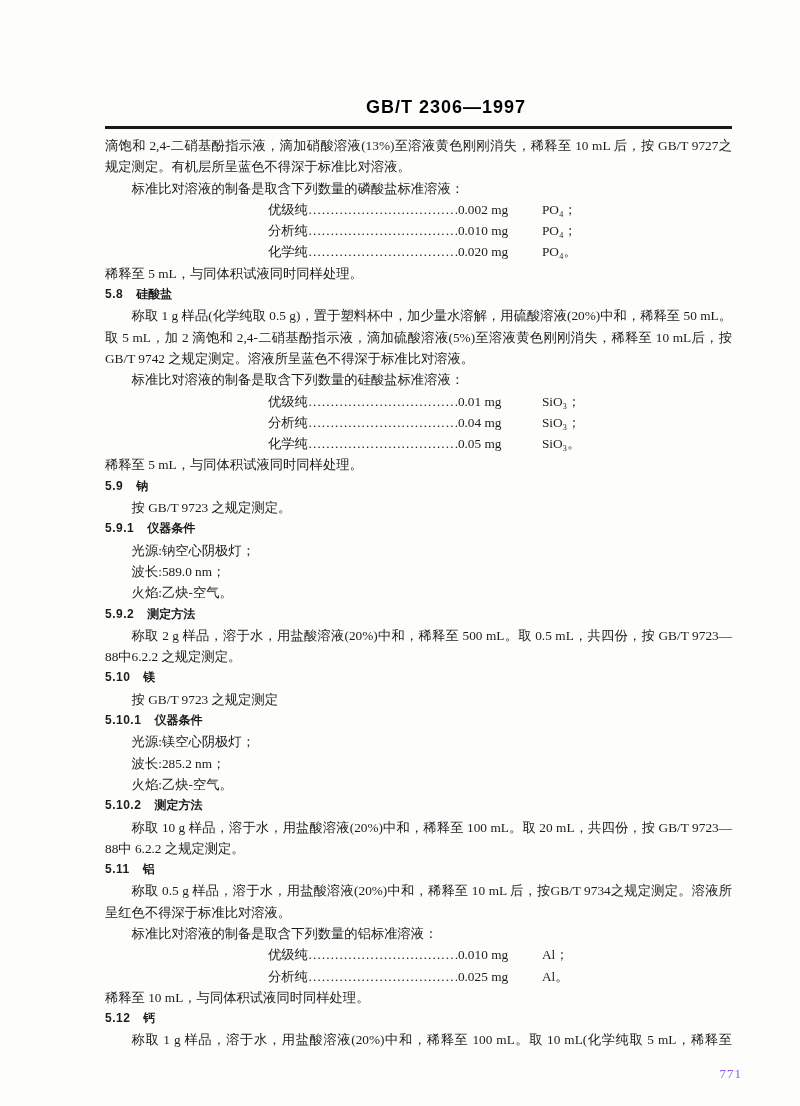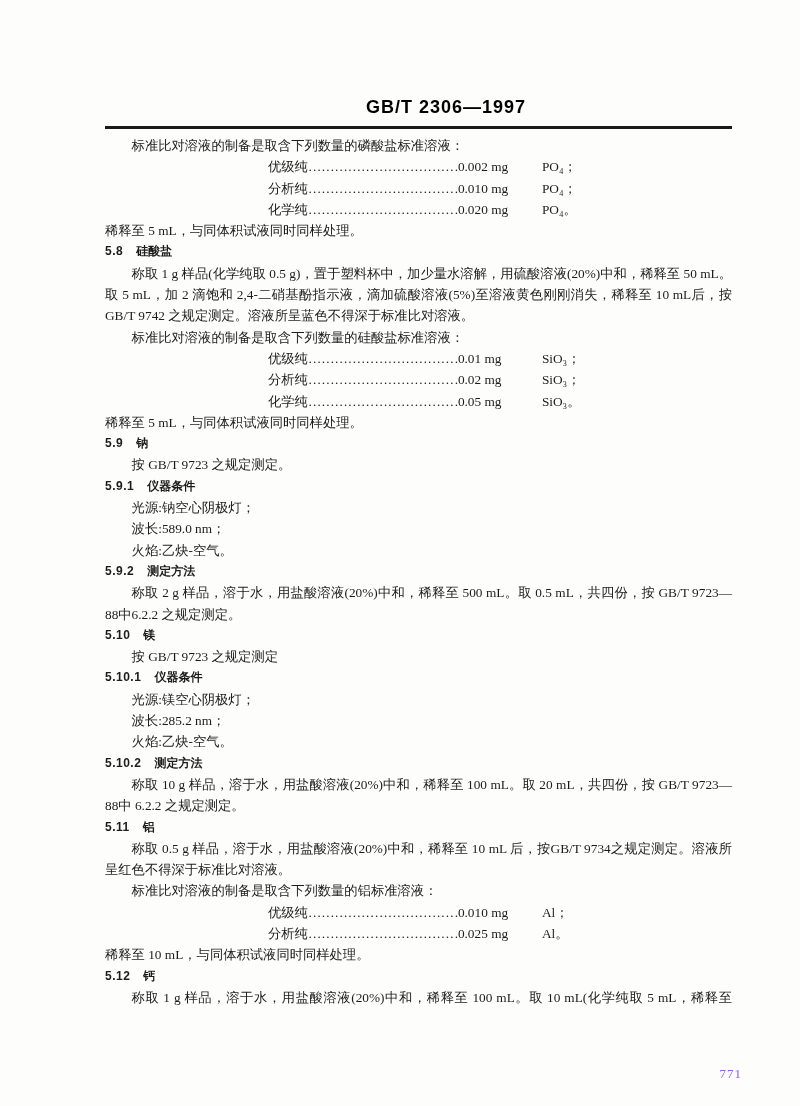--- a/index.html
+++ b/index.html
@@ -58,20 +58,21 @@
 </head>
 <body>
 
 <div class="page">
 
   <div class="std-header">GB/T 2306—1997</div>
   <div class="header-rule"></div>
 
   <div class="content">
 
+    <p class="para">滴饱和 2,4-二硝基酚指示液，滴加硝酸溶液(13%)至溶液黄色刚刚消失，稀释至 10 mL 后，按 GB/T 9727之规定测定。有机层所呈蓝色不得深于标准比对溶液。</p>
     <p class="para indent">标准比对溶液的制备是取含下列数量的磷酸盐标准溶液：</p>
 
     <div class="dotted-row">
       <span class="dr-label">优级纯</span>
       <span class="dr-dots">………………………………………………………………</span>
       <span class="dr-value">0.002 mg</span>
       <span class="dr-formula">PO₄；</span>
     </div>
     <div class="dotted-row">
       <span class="dr-label">分析纯</span>
@@ -97,21 +98,21 @@
 
     <div class="dotted-row">
       <span class="dr-label">优级纯</span>
       <span class="dr-dots">………………………………………………………………</span>
       <span class="dr-value">0.01 mg</span>
       <span class="dr-formula">SiO₃；</span>
     </div>
     <div class="dotted-row">
       <span class="dr-label">分析纯</span>
       <span class="dr-dots">………………………………………………………………</span>
-      <span class="dr-value">0.02 mg</span>
+      <span class="dr-value">0.04 mg</span>
       <span class="dr-formula">SiO₃；</span>
     </div>
     <div class="dotted-row">
       <span class="dr-label">化学纯</span>
       <span class="dr-dots">………………………………………………………………</span>
       <span class="dr-value">0.05 mg</span>
       <span class="dr-formula">SiO₃。</span>
     </div>
 
     <p class="para">稀释至 5 mL，与同体积试液同时同样处理。</p>

